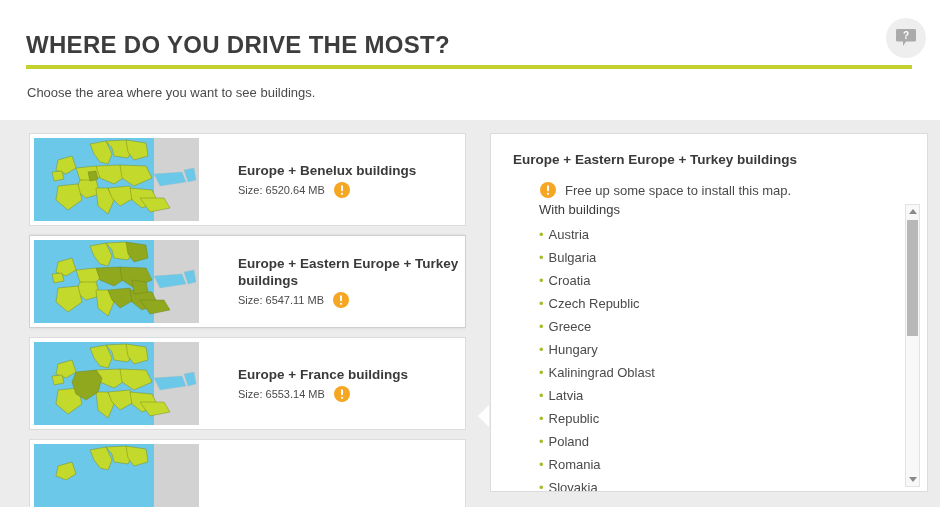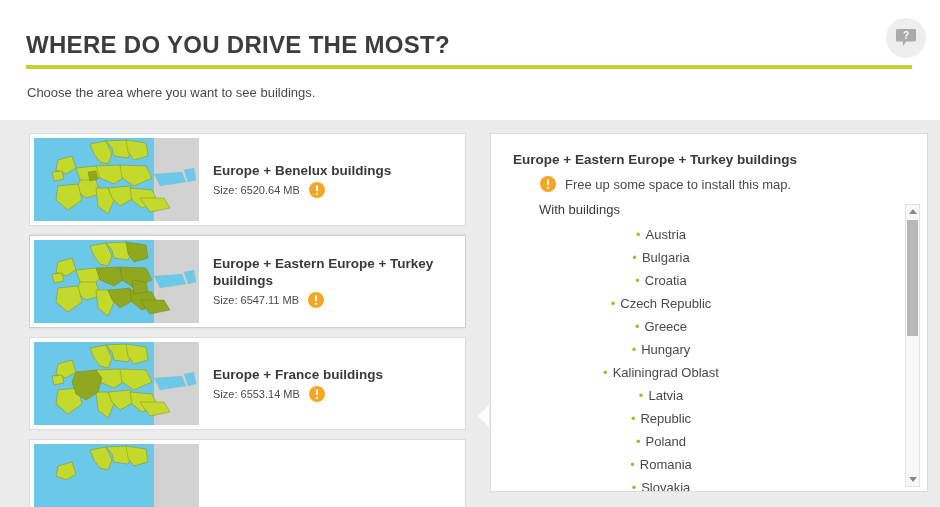--- a/index.html
+++ b/index.html
@@ -114,20 +114,21 @@
     height: 83px;
     flex: 0 0 165px;
     background: #d2d2d2;
     overflow: hidden;
   }
   .map-thumb svg { display: block; width: 165px; height: 83px; }
 
   .card-text {
     padding-left: 14px;
     flex: 1 1 auto;
+    margin-left: 25px;
   }
   .card-title {
     font-size: 13.5px;
     font-weight: bold;
     color: #3a3a3a;
     line-height: 17px;
   }
   .card-size-row {
     display: flex;
     align-items: center;
@@ -168,21 +169,21 @@
     left: 22px;
     top: 18px;
     font-size: 13.5px;
     font-weight: bold;
     color: #3a3a3a;
   }
 
   #detail-warning {
     position: absolute;
     left: 21px;
-    top: 42px;
+    top: 48px;
     display: flex;
     align-items: flex-end;
     padding-left: 28px;
   }
   #detail-warning-text {
     font-size: 13px;
     color: #4a4a4a;
     margin-left: 9px;
   }
 
@@ -197,22 +198,22 @@
 
   .group-heading {
     font-size: 13px;
     font-weight: normal;
     color: #3a3a3a;
     margin: 0 0 6px 48px;
   }
 
   .country-grid {
     position: relative;
+    margin-left: 48px;
     width: 340px;
-    text-align: center;
   }
   .country-col {
     display: inline-block;
     vertical-align: top;
     width: 170px;
   }
   .country-item {
     font-size: 13px;
     color: #4a4a4a;
     line-height: 23px;

